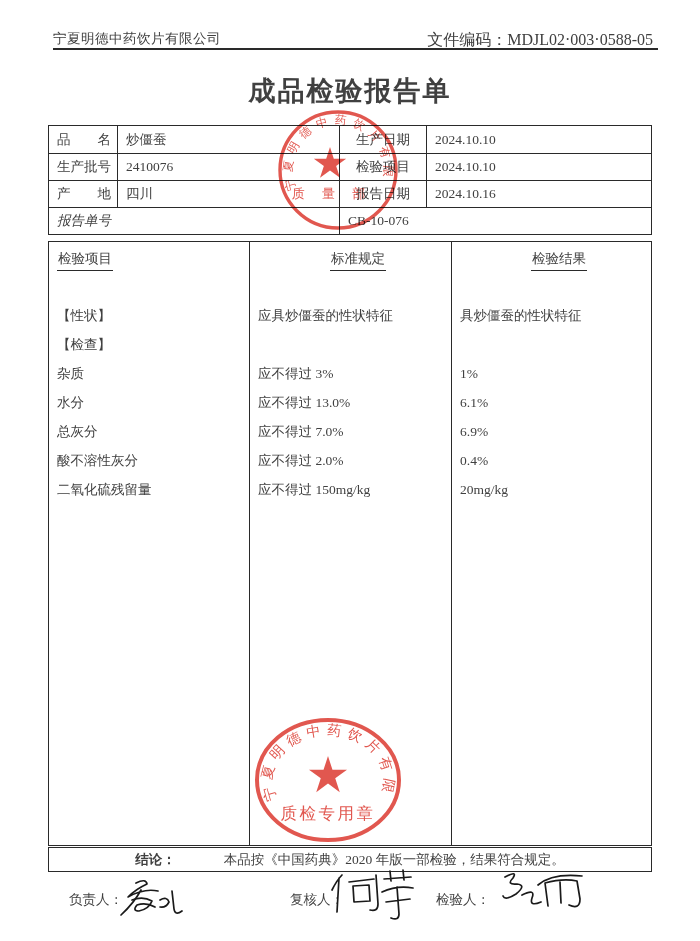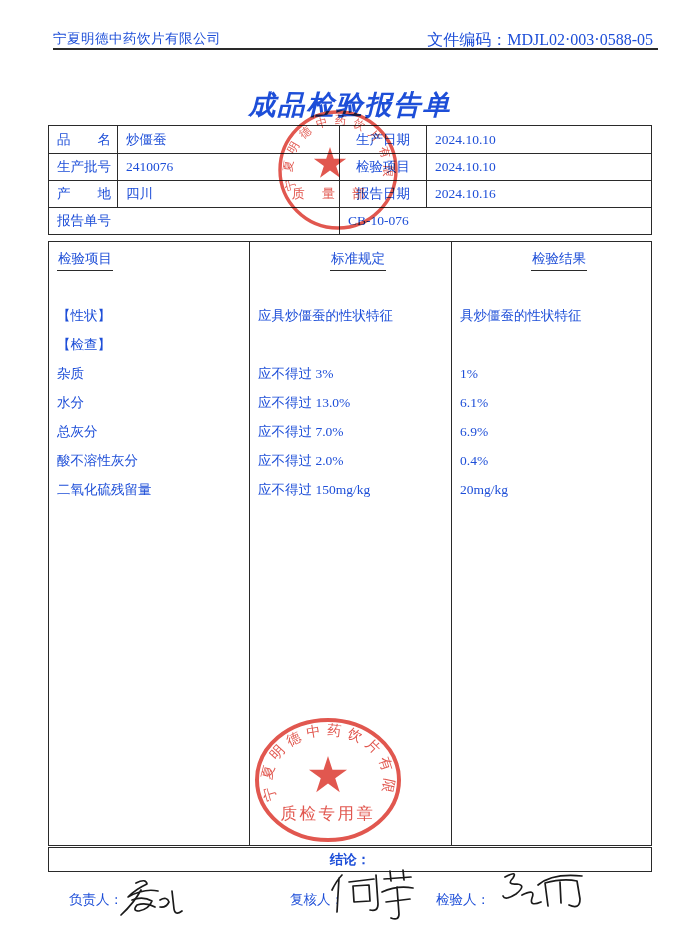--- a/index.html
+++ b/index.html
@@ -2,40 +2,40 @@
 <html><head>
 <meta charset="utf-8">
 <style>
   * { margin:0; padding:0; box-sizing:border-box; }
   html,body { background:#ffffff; }
   .page {
     position:relative;
     width:700px; height:941px;
     background:#ffffff;
     font-family:"Liberation Serif","DejaVu Serif",serif;
-    color:#1d4ed8;
+    color:#404040;
     overflow:hidden;
   }
   
   .co-name { position:absolute; left:53px; top:30px; font-size:13.5px; letter-spacing:0.5px; }
   .doc-code { position:absolute; right:47px; top:30px; font-size:16px; }
   .head-rule { position:absolute; left:53px; top:48px; width:605px; height:2px; background:#2a2a2a; }
-  .title { position:absolute; left:0; top:87px; width:100%; text-align:center;
-           font-size:27px; font-weight:bold; letter-spacing:2px;font-style:italic; }
+  .title { position:absolute; left:0; top:73px; width:100%; text-align:center;
+           font-size:27px; font-weight:bold; letter-spacing:2px; }
   
   .infotable {
     position:absolute; left:48px; top:125px; width:604px;
     display:grid; grid-template-columns:68px 222px 87px 1fr;
     grid-template-rows:repeat(4,27px);
     border:1.5px solid #2a2a2a; font-size:13.5px;
   }
   .icell { display:flex; align-items:center; padding-left:8px; }
   .icell.bl { border-left:1px solid #2a2a2a; }
   .icell.bt { border-top:1px solid #2a2a2a; }
-  .icell.sp2a { grid-column:1 / 3; }
+  .icell.sp2a { grid-column:1 / 3;font-style:italic; }
   .icell.sp2b { grid-column:3 / 5; }
   .icell.ctr { justify-content:center; padding-left:0; }
   
   .maintable {
     position:absolute; left:48px; top:241px; width:604px; height:605px;
     display:grid; grid-template-columns:200px 202px 1fr;
     grid-template-rows:59px repeat(7,29px) 1fr;
     border:1.5px solid #2a2a2a; font-size:13.5px;
   }
   .mcell { display:flex; align-items:center; padding-left:8px;text-align:center; }
@@ -156,20 +156,21 @@
     <ellipse cx="80" cy="68" rx="71" ry="60" fill="none" stroke="#df4a41" stroke-width="4"></ellipse>
     <text font-size="14" letter-spacing="5.6" fill="#df4a41">
       <textPath href="#arcBottom">宁夏明德中药饮片有限公司</textPath>
     </text>
     <polygon fill="#df4a41" transform="translate(80,64)" points="0,-20 4.47,-6.15 19.02,-6.18 7.23,2.35 11.76,16.18 0,7.6 -11.76,16.18 -7.23,2.35 -19.02,-6.18 -4.47,-6.15"></polygon>
     <text x="80" y="107" text-anchor="middle" font-size="16.5" letter-spacing="2.5" fill="#df4a41">质检专用章</text>
   </svg>
 
   <div class="conclusion">
     <span class="lbl">结论：</span>
+    <span>本品按《中国药典》2020 年版一部检验，结果符合规定。</span>
   </div>
 
   <div class="sign-label lab-resp">负责人：</div>
   <div class="sign-label lab-rev">复核人：</div>
   <div class="sign-label lab-insp">检验人：</div>
 
   <svg class="sig sig1" width="90" height="48" viewBox="0 0 90 48">
     <path d="M28 8 Q38 3 39 9 Q28 14 20 22 Q36 13 50 16 M33 15 Q26 28 13 40"></path>
     <path d="M24 25 Q35 21 44 26 Q41 34 31 36 Q24 36 29 30 Q38 27 47 32"></path>
     <path d="M52 25 Q59 21 61 27 Q58 33 52 32 M64 16 L66 34 Q67 41 74 36"></path>

